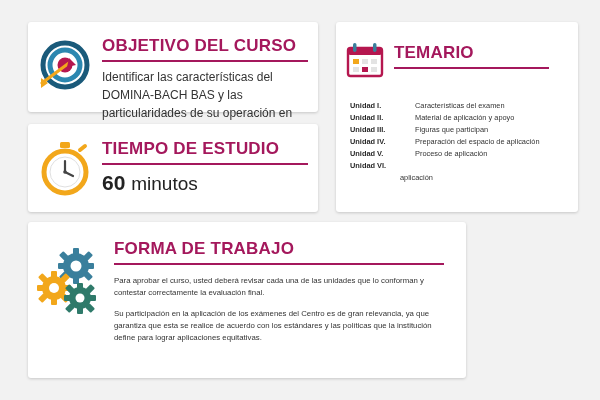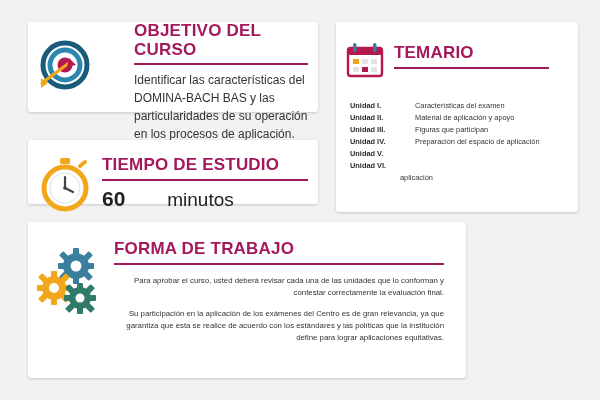--- a/index.html
+++ b/index.html
@@ -26,21 +26,21 @@
     border-radius: 3px;
     box-shadow: 0 1px 3px rgba(0,0,0,0.18);
     box-sizing: border-box;
   }
 
   
   #card-objetivo {
     left: 28px; top: 22px; width: 290px; height: 90px;
   }
   #card-tiempo {
-    left: 28px; top: 140px; width: 290px; height: 64px;
+    left: 28px; top: 124px; width: 290px; height: 88px;
   }
   #card-temario {
     left: 336px; top: 22px; width: 242px; height: 190px;
   }
   #card-trabajo {
     left: 28px; top: 222px; width: 438px; height: 156px;
   }
 
   .card-inner {
     display: flex;
@@ -87,21 +87,20 @@
     font-size: 21px;
     color: #222;
     margin: 6px 0 0 0;
   }
   .big-number b {
     font-weight: bold;
   }
   .big-number span.unit {
     font-weight: normal;
     font-size: 19px;
-    margin-left: 36px;
   }
 
   
   .unit-list {
     list-style: none;
     margin: 2px 0 0 0;
     padding: 0;
   }
   .unit-list li {
     font-size: 7.4px;
@@ -125,21 +124,20 @@
     line-height: 1.62;
     padding-left: 50px;
   }
 
   
   .para {
     font-size: 7.8px;
     color: #333;
     line-height: 1.55;
     margin: 0 0 9px 0;
-    text-align: right;
   }
   .para:last-child { margin-bottom: 0; }
 
   
   .icon-wrap { display: block; }
 </style>
 </head>
 <body>
 
 <div class="page">
@@ -151,21 +149,21 @@
           <svg width="58" height="58" viewBox="0 0 58 58">
             <circle cx="29" cy="29" r="22" fill="#ffffff" stroke="#1a5a7a" stroke-width="5"></circle>
             <circle cx="29" cy="29" r="15" fill="#ffffff" stroke="#2b87b0" stroke-width="5"></circle>
             <circle cx="29" cy="29" r="7.5" fill="#b5174f"></circle>
             <line x1="6" y1="47" x2="33" y2="27" stroke="#f2a71b" stroke-width="3.2" stroke-linecap="round"></line>
             <polygon points="33,22 40,29 31,31" fill="#b5174f"></polygon>
             <polygon points="5,42 5,52 12,47" fill="#f2a71b"></polygon>
           </svg>
         </span>
       </div>
-      <div class="content-col" style="padding-top:0;margin-left:32px;">
+      <div class="content-col" style="padding-top:15px;">
         <h2 class="title">OBJETIVO DEL CURSO</h2>
         <div class="title-rule"></div>
         <p class="body-text">Identificar las características del DOMINA-BACH BAS y las particularidades de su operación en los procesos de aplicación.</p>
       </div>
     </div>
   </div>
 
   <div class="card" id="card-tiempo">
     <div class="card-inner">
       <div class="icon-col" style="width:74px; padding-top:16px;">
@@ -227,20 +225,21 @@
       <li>
         <span class="unit-label">Unidad III.</span>
         <span class="unit-text">Figuras que participan</span>
       </li>
       <li>
         <span class="unit-label">Unidad IV.</span>
         <span class="unit-text">Preparación del espacio de aplicación</span>
       </li>
       <li>
         <span class="unit-label">Unidad V.</span>
+        <span class="unit-text">Proceso de aplicación</span>
       </li>
       <li>
         <span class="unit-label">Unidad VI.</span>
       </li>
       <li class="unit-cont" style="display:block;">aplicación</li>
     </ul>
   </div>
 
   <div class="card" id="card-trabajo">
     <div class="card-inner">

